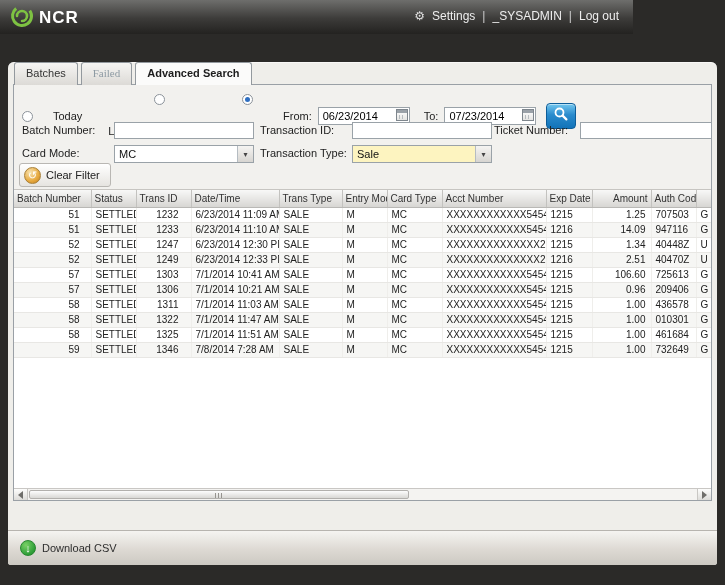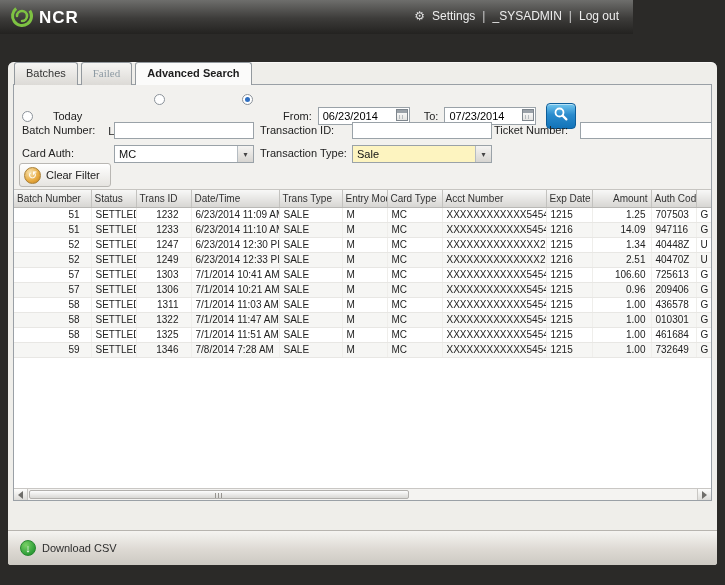--- a/index.html
+++ b/index.html
@@ -246,21 +246,21 @@
       <div class="row2">
         <span class="f-label abs l-1">Batch Number:</span>
         <input class="txt-input i-1" value="" style="">
         <span class="f-label abs l-2">Transaction ID:</span>
         <input class="txt-input i-2" value="" style="">
         <span class="f-label abs l-3">Ticket Number:</span>
         <input class="txt-input i-3" value="" style="">
       </div>
 
       <div class="row3">
-        <span class="f-label abs l-1">Card Auth:</span>
+        <span class="f-label abs l-1">Card Mode:</span>
         <span class="select s-1">
           <span class="sel-text">MC</span>
           <span class="sel-arrow">▾</span>
         </span>
         <span class="f-label abs l-2">Transaction Type:</span>
         <span class="select s-2">
           <span class="sel-text hl">Sale</span>
           <span class="sel-arrow">▾</span>
         </span>
       </div>

